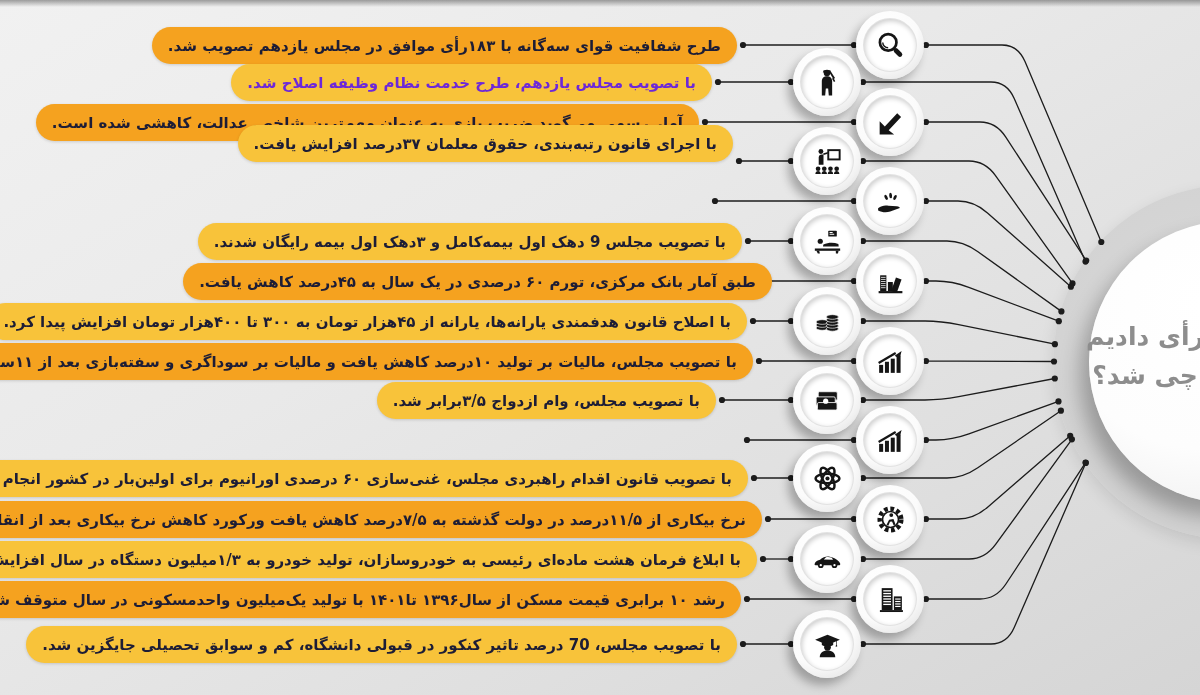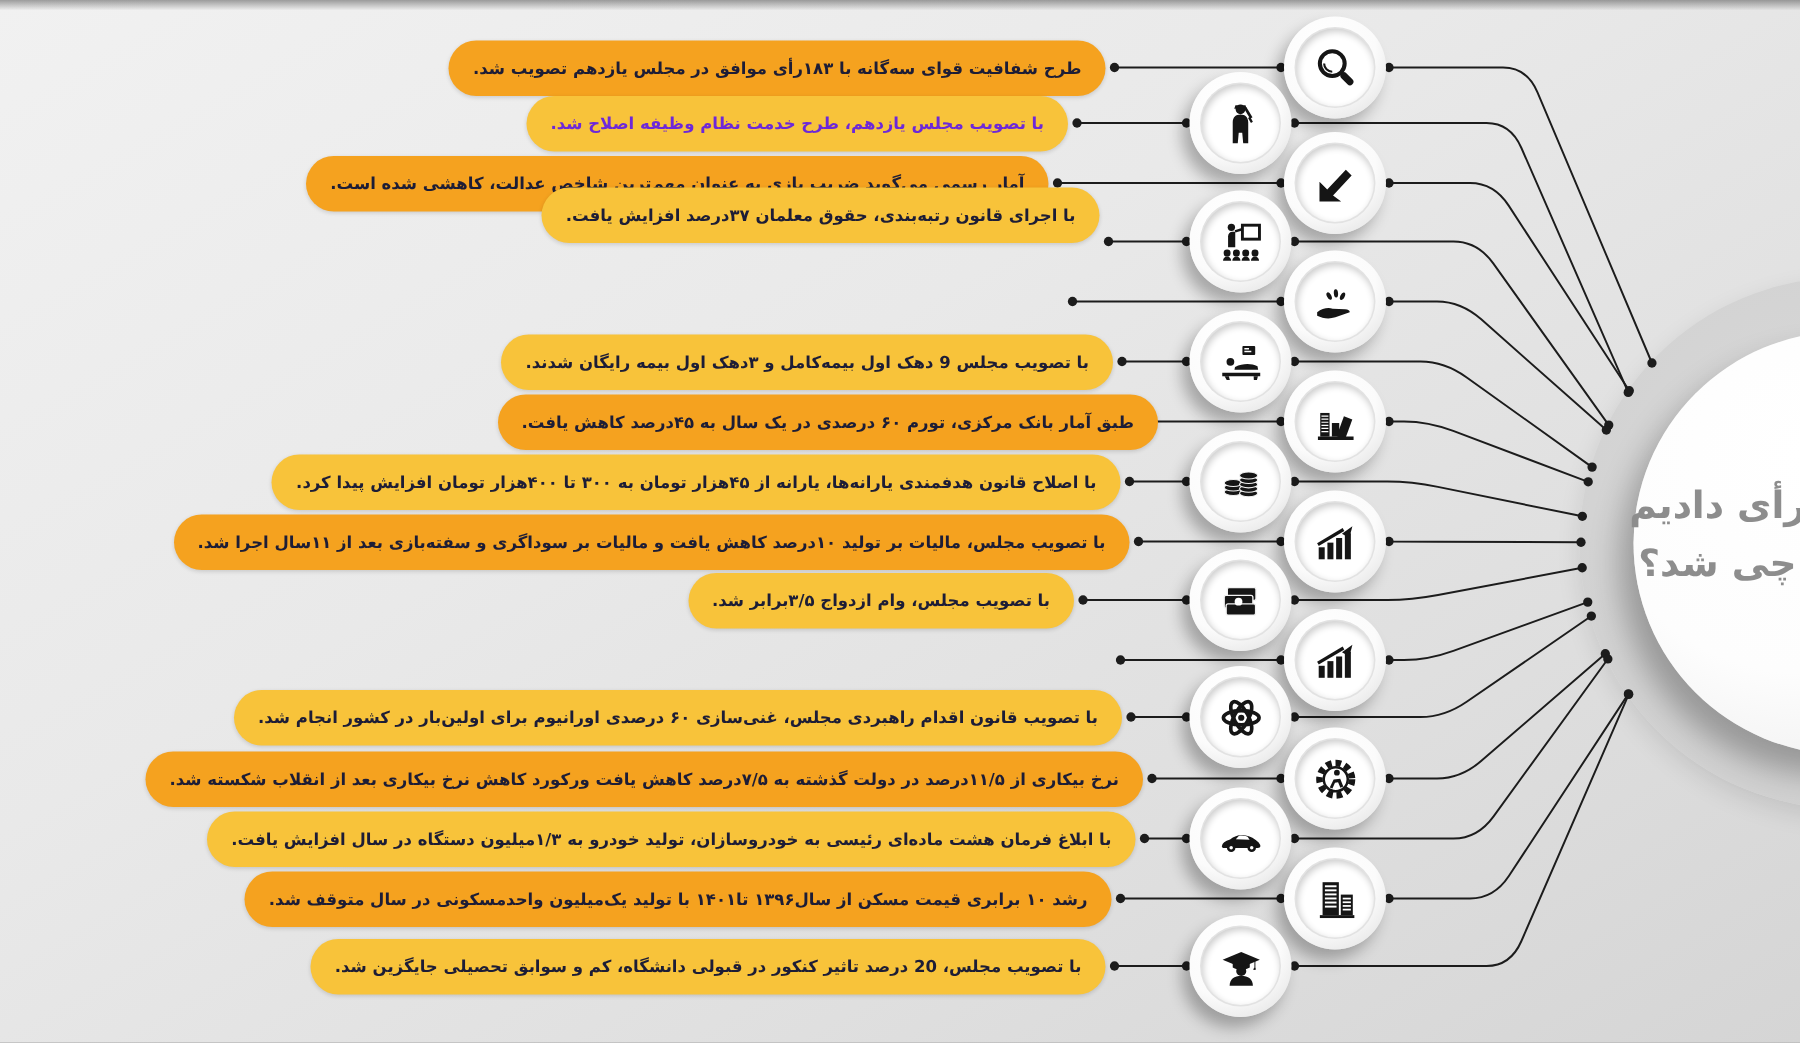--- a/index.html
+++ b/index.html
@@ -7,21 +7,21 @@
     position:relative;width:1200px;height:695px;overflow:hidden;
     background:linear-gradient(150deg,#f1f1f1 0%,#e9e9e9 40%,#dfdfdf 72%,#d5d5d5 100%);
     font-family:"DejaVu Sans",sans-serif;
   }
   #stage::before{
     content:"";position:absolute;left:0;top:0;right:0;height:7px;
     background:linear-gradient(#474747,rgba(71,71,71,0));opacity:.5;z-index:50;pointer-events:none;
   }
   .banner{
     position:absolute;display:flex;align-items:center;height:37px;padding:0 16px;
-    border-radius:19px;font-weight:bold;font-size:11px;color:#1d1d36;
+    border-radius:19px;font-weight:bold;font-size:15px;color:#1d1d36;
     white-space:nowrap;z-index:5;box-shadow:0 1px 3px rgba(0,0,0,.15);direction:rtl;
   }
   .icon-badge{
     position:absolute;width:68px;height:68px;border-radius:50%;z-index:6;
     background:radial-gradient(circle at 38% 30%,#ffffff 0%,#fbfbfb 55%,#e9e9e9 82%,#f3f3f3 100%);
     box-shadow:-5px 7px 10px rgba(0,0,0,.28);
   }
   .icon-inner{
     position:absolute;top:8px;left:8px;right:8px;bottom:8px;border-radius:50%;background:#fff;
     box-shadow:0 0 0 1px #e2e2e2, inset 1px 2px 5px rgba(0,0,0,.20);
@@ -368,21 +368,21 @@
             <rect x="15.6" y="11.2" width="4.2" height=".9"></rect>
             <rect x="15.6" y="13.1" width="4.2" height=".9"></rect>
             <rect x="15.6" y="15" width="4.2" height=".9"></rect>
             <rect x="15.6" y="16.9" width="4.2" height=".9"></rect>
           </g>
           <rect x="3.8" y="20.2" width="17.8" height="1.5"></rect>
         </svg>
       </div>
     </div>
     <div class="banner" style="right: 463px; top: 626px; background: rgb(248, 195, 58); color: rgb(29, 29, 54);">
-      <span>با تصویب مجلس، 20 درصد تاثیر کنکور در قبولی دانشگاه، کم و سوابق تحصیلی جایگزین شد.</span>
+      <span>با تصویب مجلس، 70 درصد تاثیر کنکور در قبولی دانشگاه، کم و سوابق تحصیلی جایگزین شد.</span>
     </div>
     <div class="icon-badge" style="left: 793px; top: 610px;">
       <div class="icon-inner">
         <svg viewBox="0 0 24 24" width="31" height="31" fill="#151515">
           <path d="M2.4 8.4L12 4.4l9.6 4L12 12.4z"></path>
           <path d="M18.8 9.2v3.2l-.7 1 .7.3.8-.3-.3-1V9z"></path>
           <path d="M7.6 10v2.4c2.9 1.7 5.9 1.7 8.8 0V10l-4.4 1.8z"></path>
           <circle cx="12" cy="14.2" r="2.6"></circle>
           <path d="M6 21.8c0-3.4 2.4-5.2 6-5.2s6 1.8 6 5.2z"></path>
         </svg>

